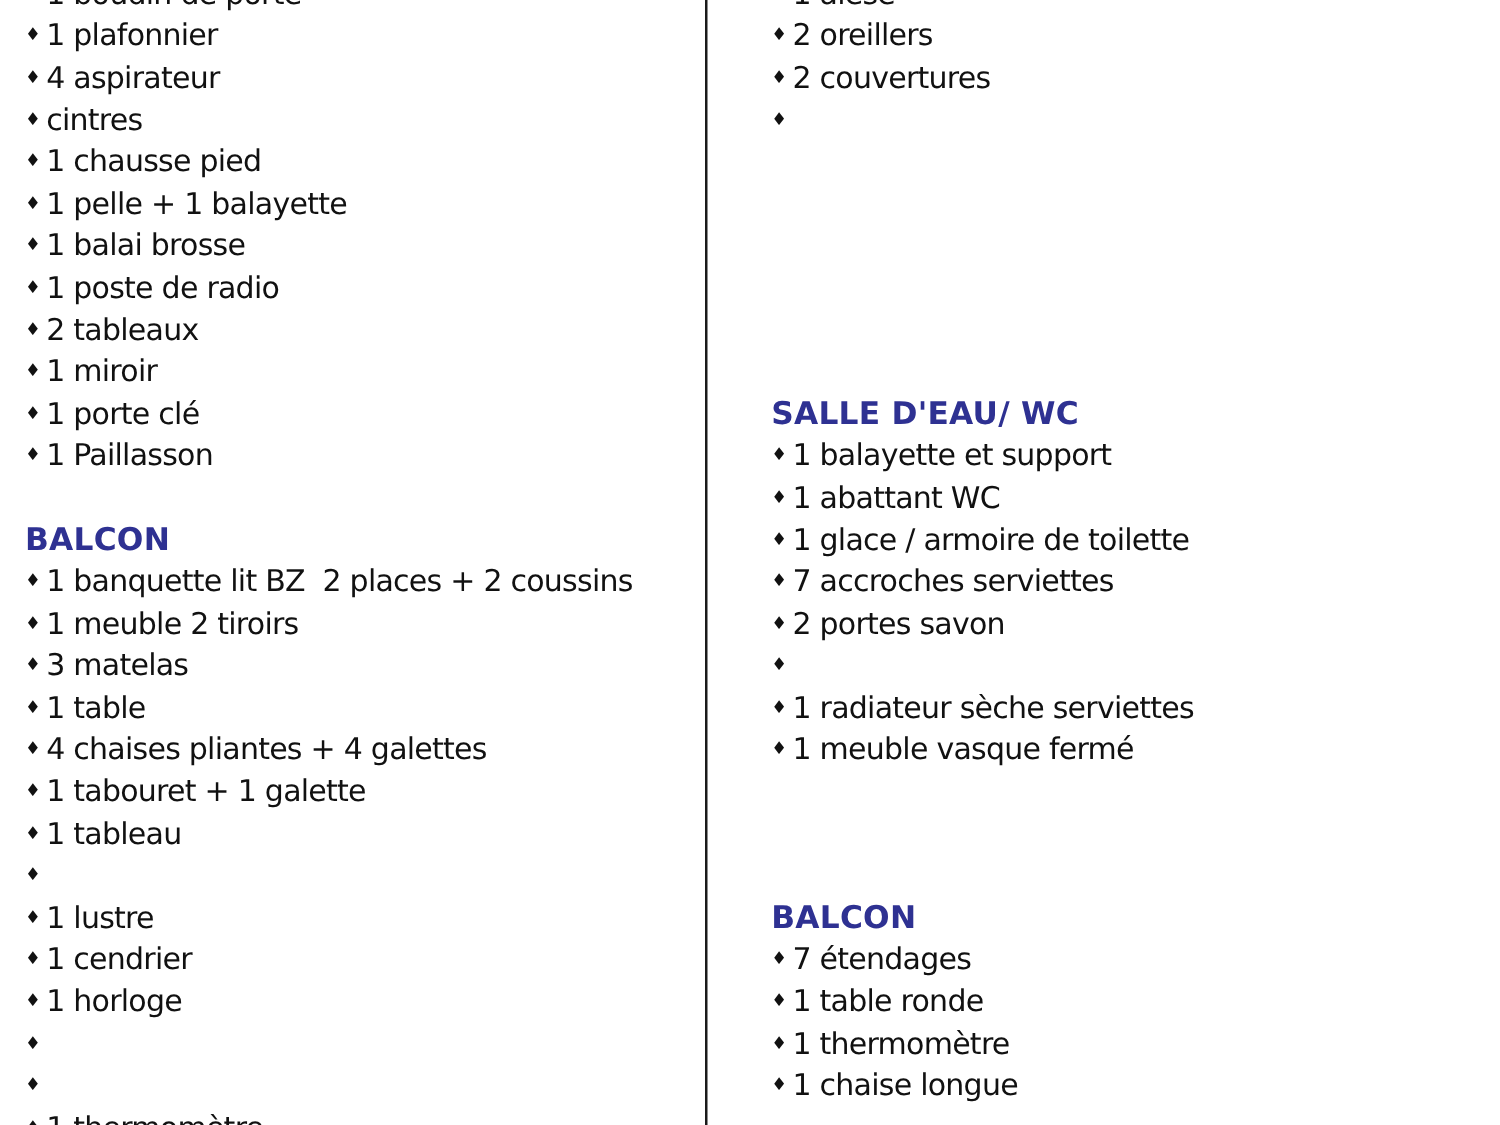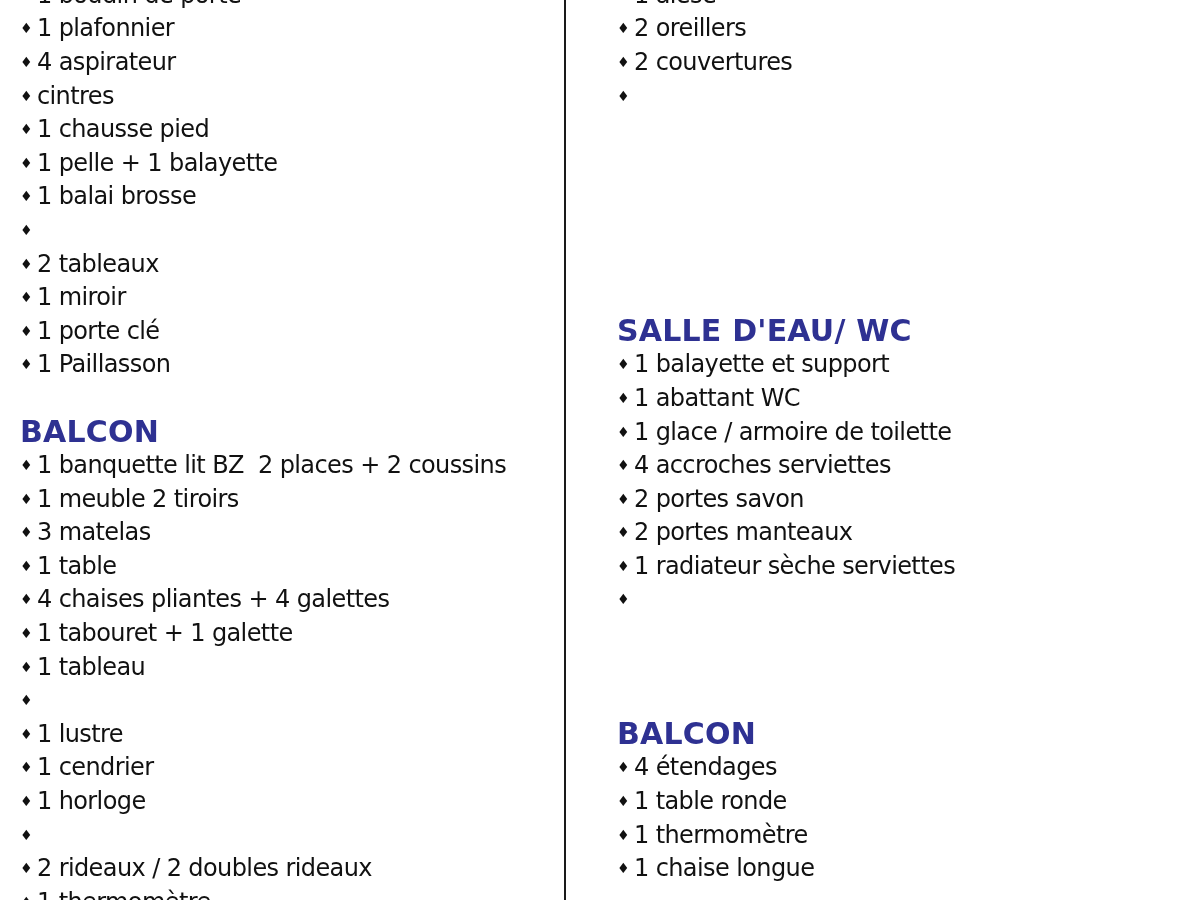--- a/index.html
+++ b/index.html
@@ -35,21 +35,21 @@
     display: flex;
     align-items: center;
     white-space: pre;
     font-size: 24px;
     letter-spacing: -0.6px;
     line-height: 1;
   }
   .row.header {
     color: var(--header-color, #2e3192);
     font-weight: bold;
-    font-size: 30px;
+    font-size: 25px;
     letter-spacing: 0.2px;
   }
   .bullet {
     font-size: 14px;
     margin-right: 5px;
     color: var(--body-color, #111111);
   }
 </style>
 </head>
 <body>
@@ -57,64 +57,64 @@
 <div class="page" style="--bg: #ffffff; --body-color: #111111; --header-color: #2e3192; --divider-color: #1a1a1a;">
   <div class="divider"></div>
   <div class="col col-left">
       <div class="row item"><span class="bullet">♦</span><span>1 boudin de porte</span></div>
       <div class="row item"><span class="bullet">♦</span><span>1 plafonnier</span></div>
       <div class="row item"><span class="bullet">♦</span><span>4 aspirateur</span></div>
       <div class="row item"><span class="bullet">♦</span><span>cintres</span></div>
       <div class="row item"><span class="bullet">♦</span><span>1 chausse pied</span></div>
       <div class="row item"><span class="bullet">♦</span><span>1 pelle + 1 balayette</span></div>
       <div class="row item"><span class="bullet">♦</span><span>1 balai brosse</span></div>
-      <div class="row item"><span class="bullet">♦</span></div>
+      <div class="row item"><span class="bullet">♦</span><span>1 poste de radio</span></div>
       <div class="row item"><span class="bullet">♦</span><span>2 tableaux</span></div>
       <div class="row item"><span class="bullet">♦</span><span>1 miroir</span></div>
       <div class="row item"><span class="bullet">♦</span><span>1 porte clé</span></div>
       <div class="row item"><span class="bullet">♦</span><span>1 Paillasson</span></div>
       <div class="row blank"></div>
       <div class="row header">BALCON</div>
       <div class="row item"><span class="bullet">♦</span><span>1 banquette lit BZ  2 places + 2 coussins</span></div>
       <div class="row item"><span class="bullet">♦</span><span>1 meuble 2 tiroirs</span></div>
       <div class="row item"><span class="bullet">♦</span><span>3 matelas</span></div>
       <div class="row item"><span class="bullet">♦</span><span>1 table</span></div>
       <div class="row item"><span class="bullet">♦</span><span>4 chaises pliantes + 4 galettes</span></div>
       <div class="row item"><span class="bullet">♦</span><span>1 tabouret + 1 galette</span></div>
       <div class="row item"><span class="bullet">♦</span><span>1 tableau</span></div>
       <div class="row item"><span class="bullet">♦</span></div>
       <div class="row item"><span class="bullet">♦</span><span>1 lustre</span></div>
       <div class="row item"><span class="bullet">♦</span><span>1 cendrier</span></div>
       <div class="row item"><span class="bullet">♦</span><span>1 horloge</span></div>
       <div class="row item"><span class="bullet">♦</span></div>
-      <div class="row item"><span class="bullet">♦</span><span>2 rideaux / 2 doubles rideaux</span></div>
+      <div class="row item"><span class="bullet">♦</span></div>
       <div class="row item"><span class="bullet">♦</span><span>1 thermomètre</span></div>
     </div>
   <div class="col col-right">
       <div class="row item"><span class="bullet">♦</span><span>1 alèse</span></div>
       <div class="row item"><span class="bullet">♦</span><span>2 oreillers</span></div>
       <div class="row item"><span class="bullet">♦</span><span>2 couvertures</span></div>
       <div class="row item"><span class="bullet">♦</span></div>
       <div class="row blank"></div>
       <div class="row blank"></div>
       <div class="row blank"></div>
       <div class="row blank"></div>
       <div class="row blank"></div>
       <div class="row blank"></div>
       <div class="row header">SALLE D'EAU/ WC</div>
       <div class="row item"><span class="bullet">♦</span><span>1 balayette et support</span></div>
       <div class="row item"><span class="bullet">♦</span><span>1 abattant WC</span></div>
       <div class="row item"><span class="bullet">♦</span><span>1 glace / armoire de toilette</span></div>
-      <div class="row item"><span class="bullet">♦</span><span>4 accroches serviettes</span></div>
+      <div class="row item"><span class="bullet">♦</span><span>7 accroches serviettes</span></div>
       <div class="row item"><span class="bullet">♦</span><span>2 portes savon</span></div>
-      <div class="row item"><span class="bullet">♦</span><span>2 portes manteaux</span></div>
+      <div class="row item"><span class="bullet">♦</span></div>
       <div class="row item"><span class="bullet">♦</span><span>1 radiateur sèche serviettes</span></div>
-      <div class="row item"><span class="bullet">♦</span></div>
+      <div class="row item"><span class="bullet">♦</span><span>1 meuble vasque fermé</span></div>
       <div class="row blank"></div>
       <div class="row blank"></div>
       <div class="row blank"></div>
       <div class="row header">BALCON</div>
-      <div class="row item"><span class="bullet">♦</span><span>4 étendages</span></div>
+      <div class="row item"><span class="bullet">♦</span><span>7 étendages</span></div>
       <div class="row item"><span class="bullet">♦</span><span>1 table ronde</span></div>
       <div class="row item"><span class="bullet">♦</span><span>1 thermomètre</span></div>
       <div class="row item"><span class="bullet">♦</span><span>1 chaise longue</span></div>
     </div>
 </div>
 
 </body></html>

